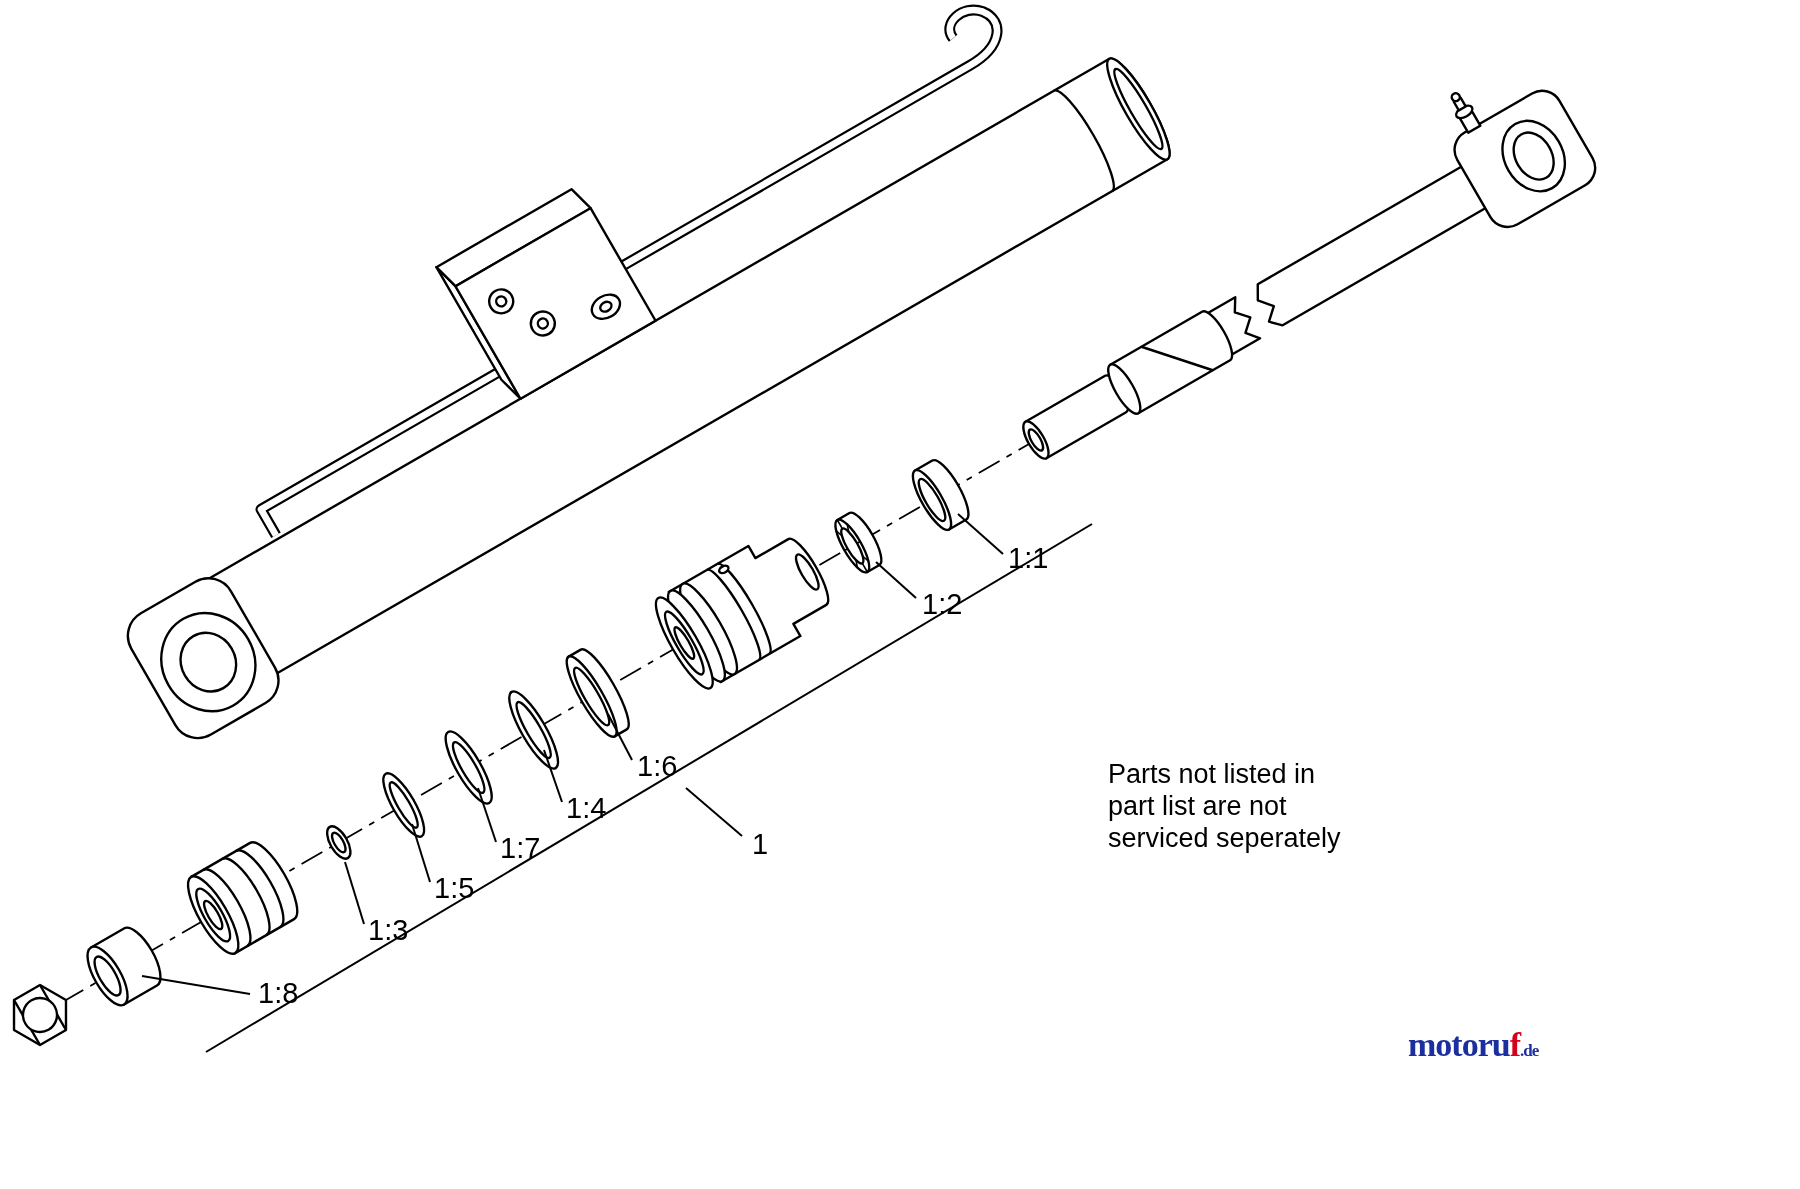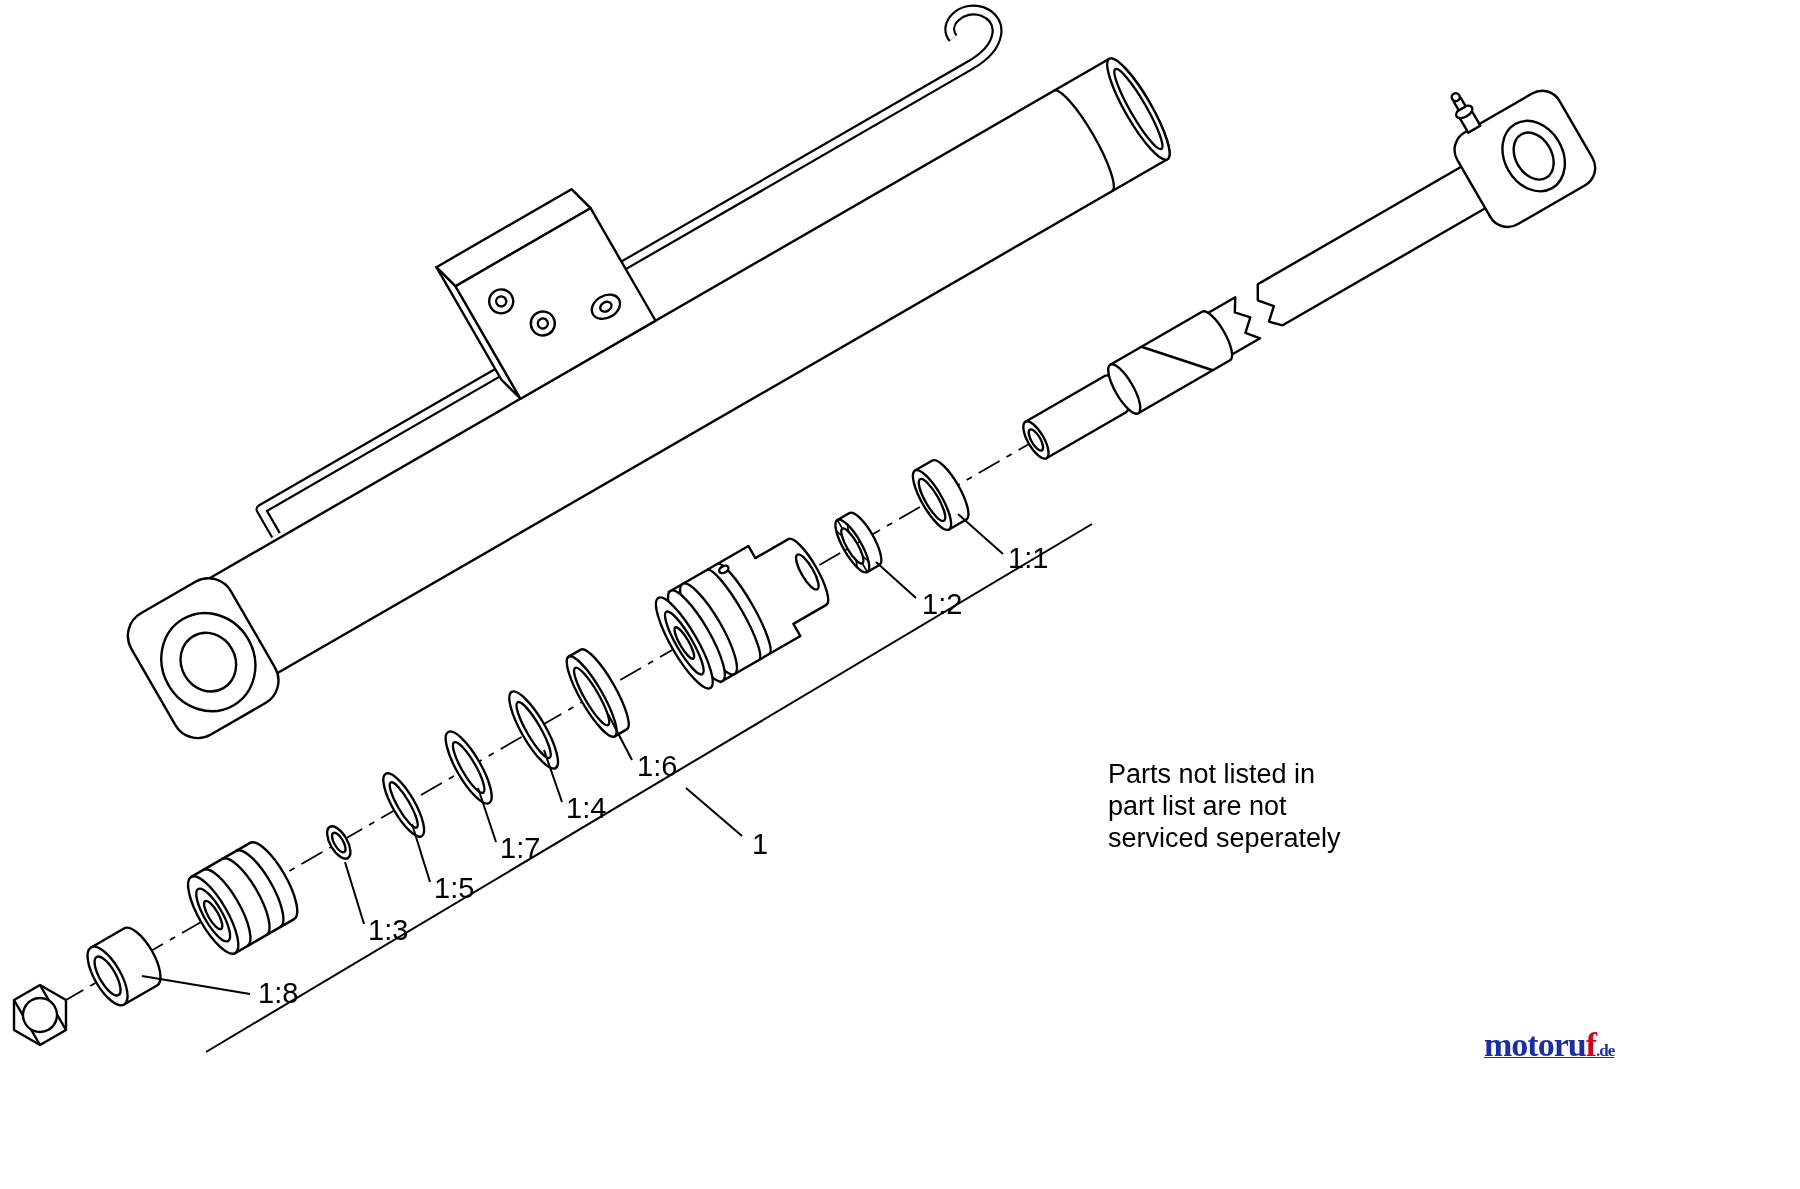--- a/index.html
+++ b/index.html
@@ -12,22 +12,22 @@
   .sn  {stroke:#000;stroke-width:2.4;fill:none;stroke-linejoin:round;}
   .hatch{stroke:#000;stroke-width:1.6;fill:none;}
   .leader{stroke:#000;stroke-width:2;fill:none;}
   .cl  {stroke:#000;stroke-width:1.8;fill:none;stroke-dasharray:24 8 6 8;}
   .pipe-o{stroke:#000;stroke-width:11;fill:none;stroke-linecap:butt;stroke-linejoin:round;}
   .pipe-i{stroke:#fff;stroke-width:6.6;fill:none;stroke-linecap:butt;stroke-linejoin:round;}
 
   .part-label{font-family:"Liberation Sans",sans-serif;font-size:29px;fill:#000;}
   .note-text {font-family:"Liberation Sans",sans-serif;font-size:27px;fill:#000;}
 
-  .logo{position:absolute;left:1484px;top:1026px;white-space:nowrap;
-        font-family:"Liberation Serif",serif;font-weight:bold;color:#1b2f9e;letter-spacing:-1px;text-decoration:underline;}
+  .logo{position:absolute;left:1408px;top:1026px;white-space:nowrap;
+        font-family:"Liberation Serif",serif;font-weight:bold;color:#1b2f9e;letter-spacing:-1px;}
   .logo .brand {font-size:34px;}
   .logo .accent{font-size:34px;color:#d6001c;}
   .logo .domain{font-size:17px;}
 </style>
 </head>
 <body>
 
 <div class="stage">
   <svg width="1800" height="1189" viewBox="0 0 1800 1189">
 

